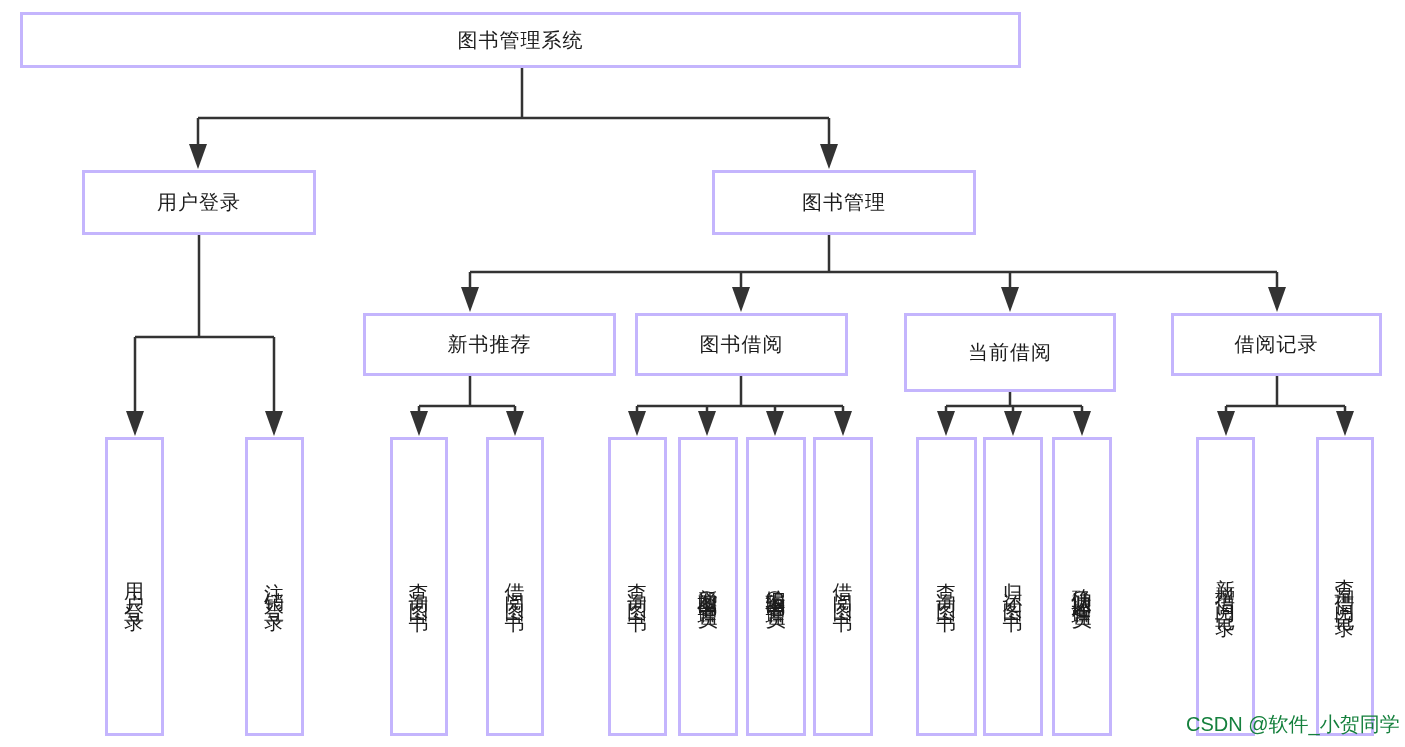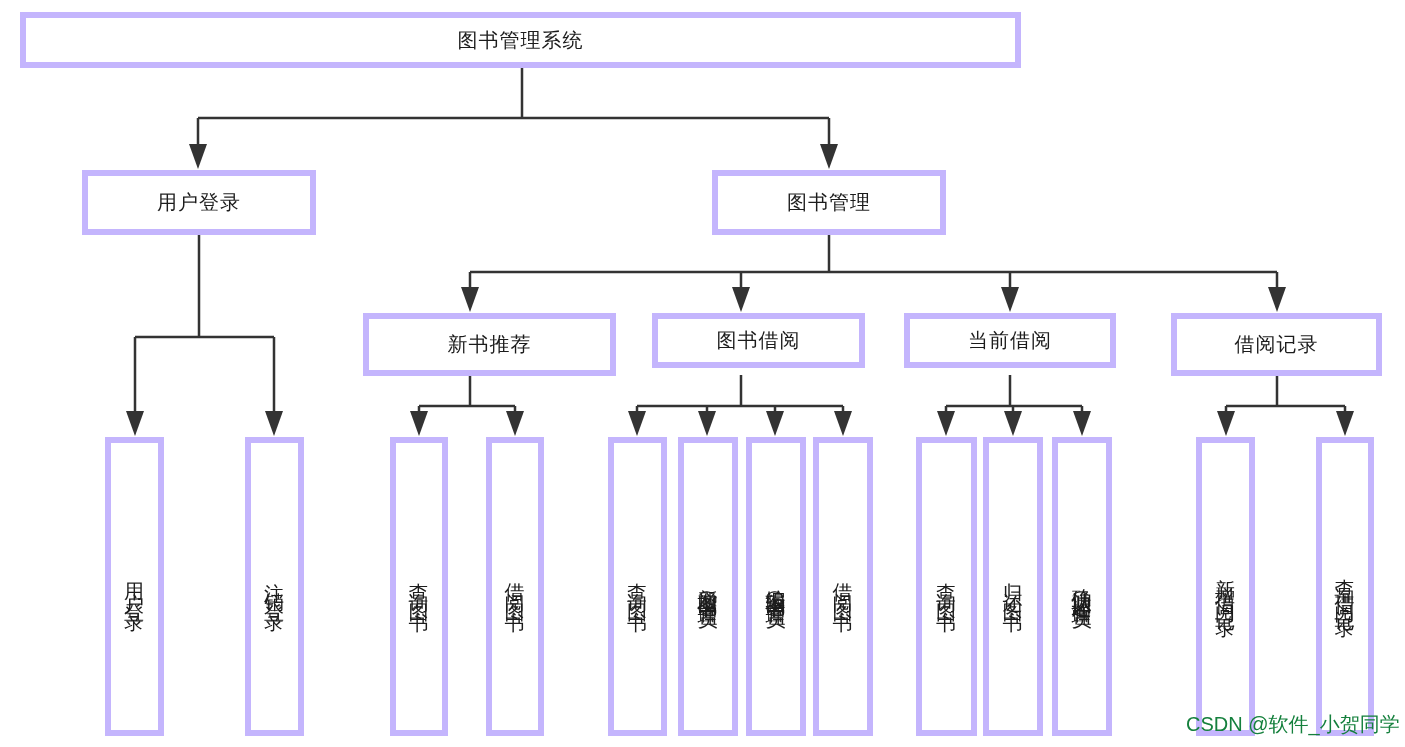--- a/index.html
+++ b/index.html
@@ -12,21 +12,21 @@
     font-family: "Liberation Sans", "DejaVu Sans", sans-serif;
   }
   .connectors {
     position: absolute;
     left: 0; top: 0;
     z-index: 1;
   }
   .node {
     position: absolute;
     box-sizing: border-box;
-    border: 6px solid #c4b5fd;
+    border: 3px solid #c4b5fd;
     background: #ffffff;
     display: flex;
     align-items: center;
     justify-content: center;
     color: #1c1c1c;
     z-index: 2;
   }
   .node.h span {
     font-size: 20px;
     letter-spacing: 1px;
@@ -99,31 +99,31 @@
     </g>
   </svg>
 
   <div class="node h" style="left:20px; top:12px; width:1001px; height:56px">
     <span>图书管理系统</span>
   </div>
 
   <div class="node h" style="left:82px; top:170px; width:234px; height:65px">
     <span>用户登录</span>
   </div>
-  <div class="node h" style="left:712px; top:170px; width:234px; height:65px">
+  <div class="node h" style="left:712px; top:170px; width:264px; height:65px">
     <span>图书管理</span>
   </div>
 
   <div class="node h" style="left:363px; top:313px; width:253px; height:63px">
     <span>新书推荐</span>
   </div>
-  <div class="node h" style="left:652px; top:313px; width:213px; height:55px">
+  <div class="node h" style="left:635px; top:313px; width:213px; height:63px">
     <span>图书借阅</span>
   </div>
-  <div class="node h" style="left:904px; top:313px; width:212px; height:55px">
+  <div class="node h" style="left:904px; top:313px; width:212px; height:79px">
     <span>当前借阅</span>
   </div>
   <div class="node h" style="left:1171px; top:313px; width:211px; height:63px">
     <span>借阅记录</span>
   </div>
 
   <div class="node v ls10" style="left:105px; top:437px; width:59px; height:299px">
     <span>用户登录</span>
   </div>
   <div class="node v ls10" style="left:245px; top:437px; width:59px; height:299px">

